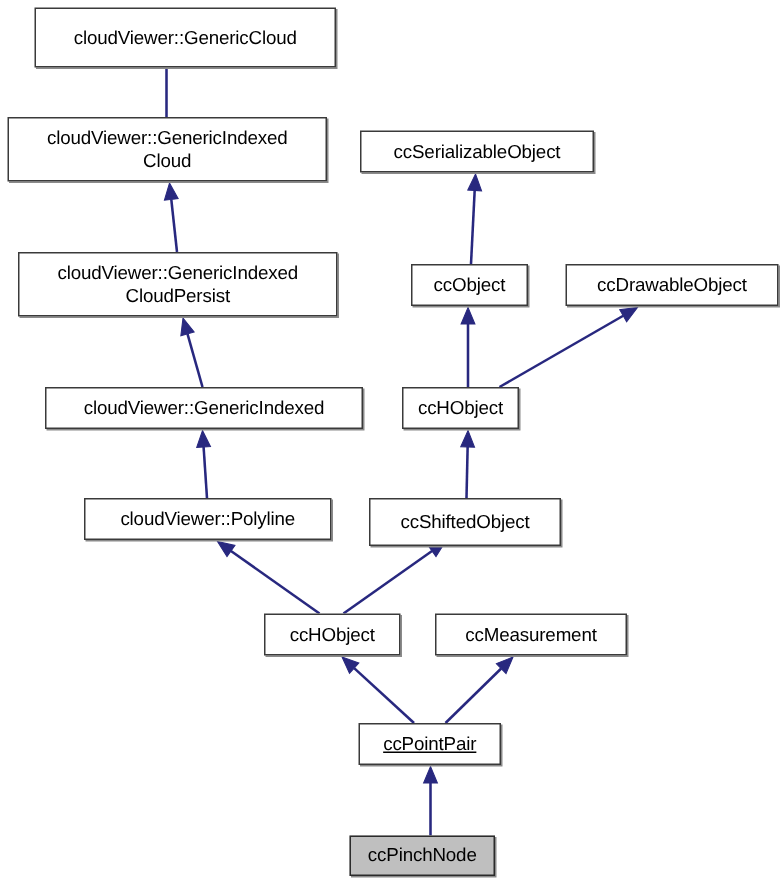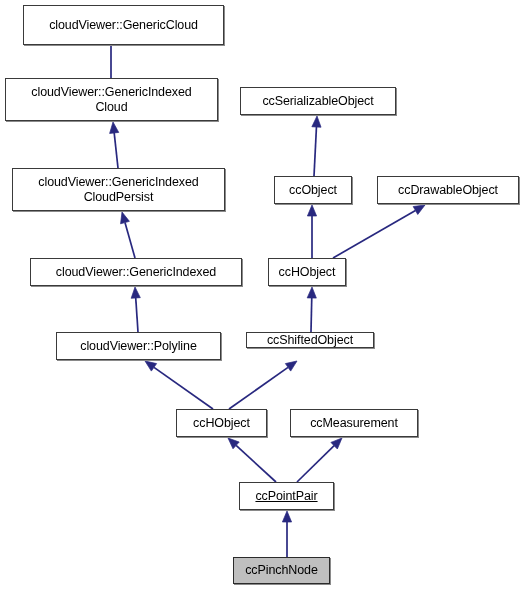--- a/index.html
+++ b/index.html
@@ -111,19 +111,19 @@
       <div class="uml-node" style="left: 5px; top: 78px; width: 213px; height: 43px;"><span class="node-label">cloudViewer::GenericIndexed
 Cloud</span></div>
       <div class="uml-node" style="left: 240px; top: 87px; width: 156px; height: 28px;"><span class="node-label">ccSerializableObject</span></div>
       <div class="uml-node" style="left: 12px; top: 168px; width: 213px; height: 43px;"><span class="node-label">cloudViewer::GenericIndexed
 CloudPersist</span></div>
       <div class="uml-node" style="left: 274px; top: 176px; width: 78px; height: 28px;"><span class="node-label">ccObject</span></div>
       <div class="uml-node" style="left: 377px; top: 176px; width: 142px; height: 28px;"><span class="node-label">ccDrawableObject</span></div>
       <div class="uml-node" style="left: 30px; top: 258px; width: 212px; height: 28px;"><span class="node-label">cloudViewer::GenericIndexed</span></div>
       <div class="uml-node" style="left: 268px; top: 258px; width: 78px; height: 28px;"><span class="node-label">ccHObject</span></div>
       <div class="uml-node" style="left: 56px; top: 332px; width: 165px; height: 28px;"><span class="node-label">cloudViewer::Polyline</span></div>
-      <div class="uml-node" style="left: 246px; top: 332px; width: 128px; height: 16px;"><span class="node-label">ccShiftedObject</span></div>
+      <div class="uml-node" style="left: 246px; top: 332px; width: 128px; height: 32px;"><span class="node-label">ccShiftedObject</span></div>
       <div class="uml-node" style="left: 176px; top: 409px; width: 91px; height: 28px;"><span class="node-label">ccHObject</span></div>
       <div class="uml-node" style="left: 290px; top: 409px; width: 128px; height: 28px;"><span class="node-label">ccMeasurement</span></div>
       <div class="uml-node" style="left: 239px; top: 482px; width: 95px; height: 28px; text-decoration: underline;"><span class="node-label">ccPointPair</span></div>
       <div class="uml-node highlight" style="left: 233px; top: 557px; width: 97px; height: 27px;"><span class="node-label">ccPinchNode</span></div>
     </div>
 </div>
 
 </body></html>

